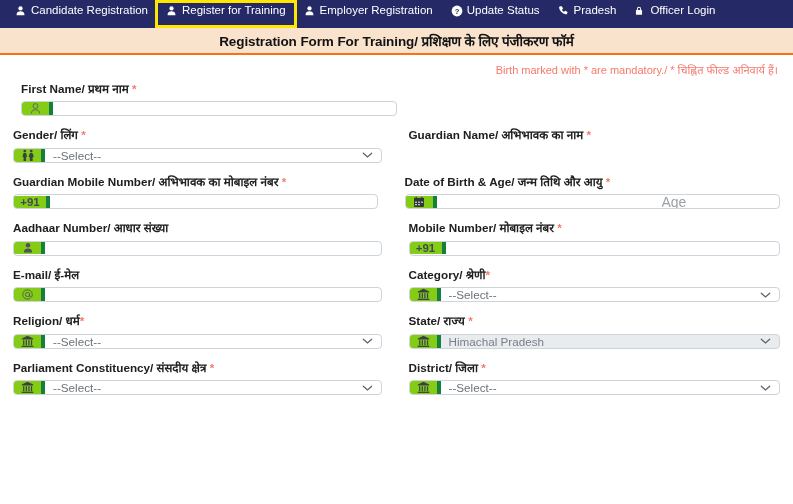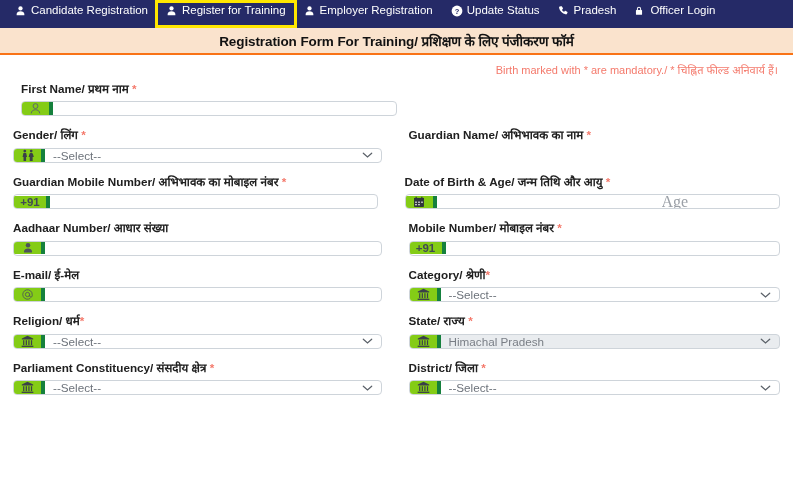--- a/index.html
+++ b/index.html
@@ -175,22 +175,22 @@
   
   .dob-date {
     flex: 0 0 216px;
     border: 0; outline: 0; background: transparent;
     font-size: 11.7px; color: #2b2b2b;
     padding: 0 8px; font-family: inherit;
   }
   .dob-sep { width: 1px; background: #ced4da; flex: 0 0 1px; }
   .dob-age {
     flex: 1 1 auto; border: 0; outline: 0; background: transparent;
-    font-size: 16px; color: #2b2b2b; padding: 0 8px;
-    font-family: Liberation Serif, serif; min-width: 0;
+    font-size: 14px; color: #2b2b2b; padding: 0 8px;
+    font-family: Liberation Sans, sans-serif; min-width: 0;
   }
   .dob-age::placeholder { color: #9ba0a7; }
 </style>
 </head>
 <body>
 
 <div class="navbar">
 
   <div class="nav-item">
     <span class="nav-ico">

